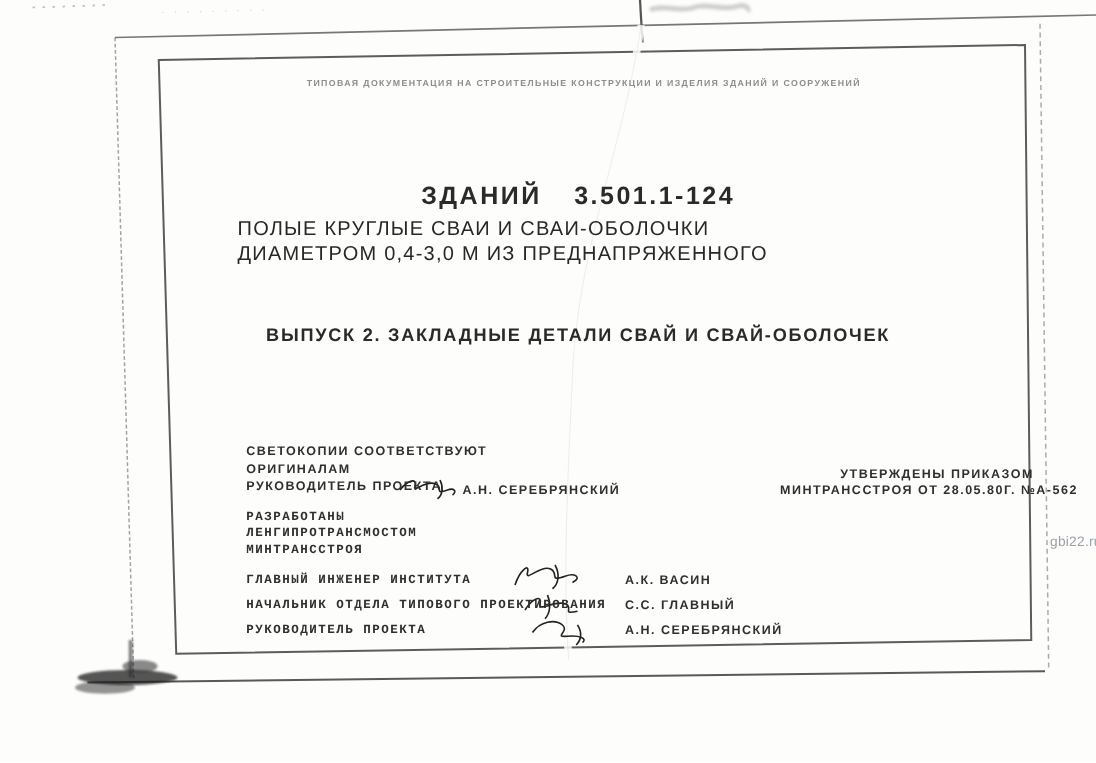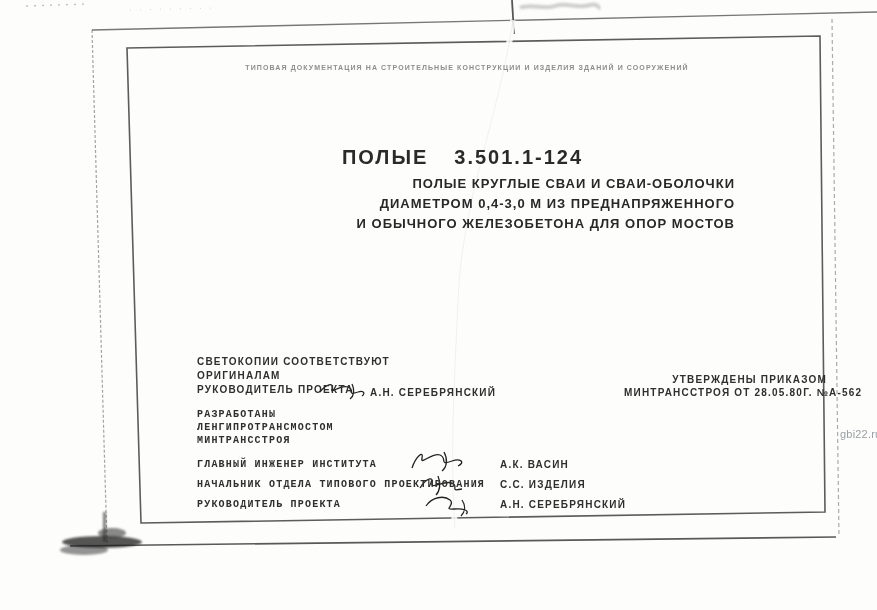--- a/index.html
+++ b/index.html
@@ -19,22 +19,22 @@
     color:#8d8d8d;filter:blur(.3px);white-space:nowrap;
   }
 
   
   .series-line{
     left:190px;top:146px;width:545px;text-align:center;
     font-size:20px;font-weight:bold;letter-spacing:2px;color:#2a2a2a;
   }
   .series-line .gap{display:inline-block;width:26px;}
   .title-block{
-    left:190px;top:174px;width:545px;text-align:right;
-    font-size:13px;font-weight:bold;letter-spacing:1px;line-height:20px;color:#282828;
+    left:190px;top:174px;width:545px;text-align:left;
+    font-size:16px;font-weight:normal;letter-spacing:1px;line-height:20px;color:#282828;
   }
   .issue-line{
     left:190px;top:261px;width:545px;text-align:center;
     font-size:14.5px;font-weight:bold;letter-spacing:1.4px;color:#2a2a2a;
   }
 
   
   .sm{
     font-size:10px;font-weight:bold;letter-spacing:1.2px;color:#2f2f2f;
     white-space:nowrap;
@@ -93,29 +93,29 @@
       <path d="M420,488 C426,478 434,476 432,483 C430,490 444,480 452,483 C460,486 448,492 462,489 M438,476 C441,483 440,491 436,495" fill="none" stroke="#222" stroke-width="1.3"></path>
     </g>
     <g>
       <path d="M426,506 C432,497 444,495 450,500 C456,505 442,510 454,509 C464,508 470,511 466,514 M462,500 C466,506 465,512 461,516" fill="none" stroke="#222" stroke-width="1.3"></path>
     </g>
   </svg>
 
   <div class="abs header-note">ТИПОВАЯ ДОКУМЕНТАЦИЯ НА СТРОИТЕЛЬНЫЕ КОНСТРУКЦИИ И ИЗДЕЛИЯ ЗДАНИЙ И СООРУЖЕНИЙ</div>
 
   <div class="abs series-line">
-    <span>ПОЛЫЕ</span><span class="gap"></span><span>3.501.1-124</span>
+    <span>ЗДАНИЙ</span><span class="gap"></span><span>3.501.1-124</span>
   </div>
 
   <div class="abs title-block">
     <div>ПОЛЫЕ КРУГЛЫЕ СВАИ И СВАИ-ОБОЛОЧКИ</div>
     <div>ДИАМЕТРОМ 0,4-3,0 М ИЗ ПРЕДНАПРЯЖЕННОГО</div>
-    <div>И ОБЫЧНОГО ЖЕЛЕЗОБЕТОНА ДЛЯ ОПОР МОСТОВ</div>
   </div>
 
+  <div class="abs issue-line">ВЫПУСК 2. ЗАКЛАДНЫЕ ДЕТАЛИ СВАЙ И СВАЙ-ОБОЛОЧЕК</div>
 
   <div class="abs sm cert-block">
     <div>СВЕТОКОПИИ СООТВЕТСТВУЮТ</div>
     <div>ОРИГИНАЛАМ</div>
     <div>РУКОВОДИТЕЛЬ ПРОЕКТА</div>
   </div>
   <div class="abs sm cert-name">А.Н. СЕРЕБРЯНСКИЙ</div>
 
   <div class="abs sm dev-block">
     <div>РАЗРАБОТАНЫ</div>
@@ -125,20 +125,20 @@
 
   <div class="abs sm approval-block">
     <div class="l1">УТВЕРЖДЕНЫ ПРИКАЗОМ</div>
     <div>МИНТРАНССТРОЯ ОТ 28.05.80Г. №А-562</div>
   </div>
 
   <div class="abs sm sig-role" style="top:459px;">ГЛАВНЫЙ ИНЖЕНЕР ИНСТИТУТА</div>
   <div class="abs sm sig-name" style="top:459px;">А.К. ВАСИН</div>
 
   <div class="abs sm sig-role" style="top:479px;">НАЧАЛЬНИК ОТДЕЛА ТИПОВОГО ПРОЕКТИРОВАНИЯ</div>
-  <div class="abs sm sig-name" style="top:479px;">С.С. ИЗДЕЛИЯ</div>
+  <div class="abs sm sig-name" style="top:479px;">С.С. ГЛАВНЫЙ</div>
 
   <div class="abs sm sig-role" style="top:499px;">РУКОВОДИТЕЛЬ ПРОЕКТА</div>
   <div class="abs sm sig-name" style="top:499px;">А.Н. СЕРЕБРЯНСКИЙ</div>
 
   <div class="abs watermark">gbi22.ru</div>
 
 </div>
 
 </body></html>

